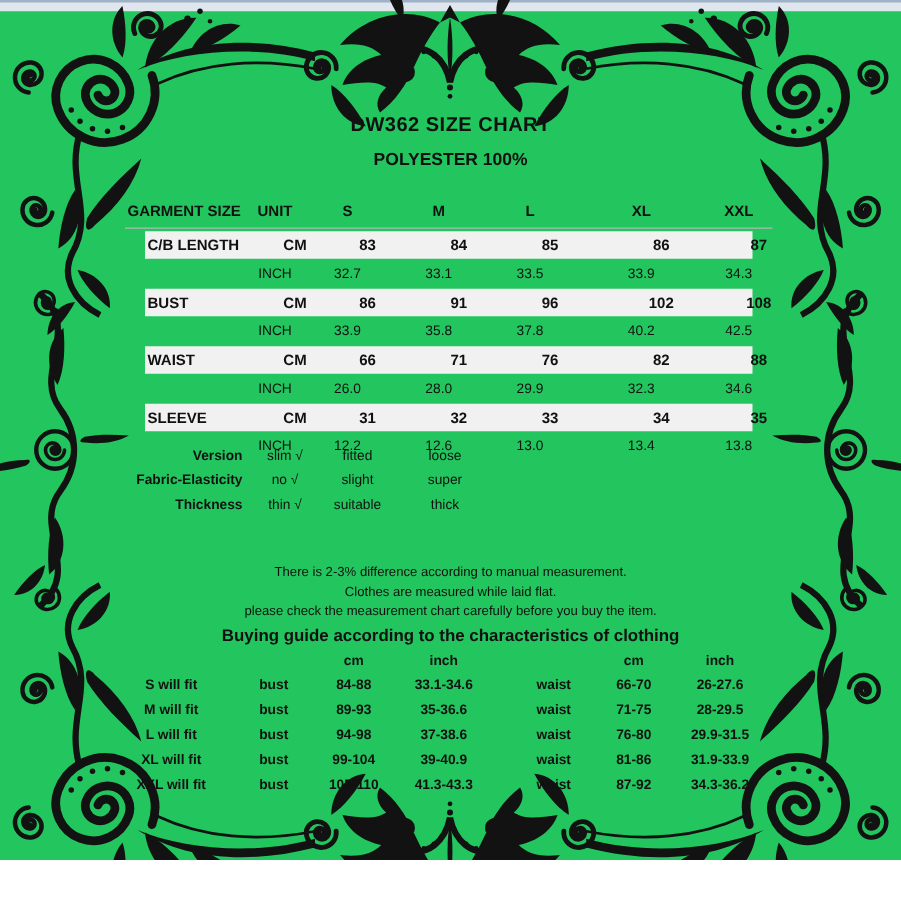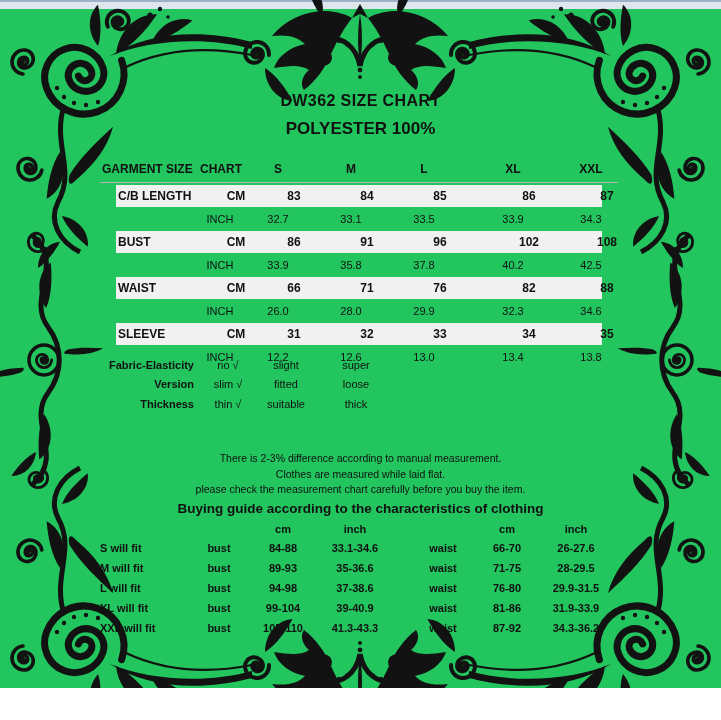--- a/index.html
+++ b/index.html
@@ -5,21 +5,21 @@
   html,body{margin:0;padding:0;background:#fff;}
   .stage{position:relative;width:721px;height:688px;background:#22c55e;overflow:hidden;
          font-family:"Liberation Sans",sans-serif;color:#111;}
   .top-strip{position:absolute;top:0;left:0;width:721px;height:9px;background:#dfe6ee;
              border-top:2px solid #9fb1c6;box-sizing:border-box;}
   .ornaments{position:absolute;top:0;left:0;width:721px;height:720px;pointer-events:none;}
 
   .title{position:absolute;top:92px;left:0;width:721px;text-align:center;
          font-size:16px;font-weight:bold;letter-spacing:.4px;}
   .subtitle{position:absolute;top:119px;left:0;width:721px;text-align:center;
-            font-size:17px;font-weight:bold;}
+            font-size:14px;font-weight:bold;}
 
   .size-table{position:absolute;top:156px;left:100px;width:518px;font-size:12px;}
   .t-row{display:grid;grid-template-columns:100px 40px 76px 70px 76px 102px 54px;
          align-items:center;height:22px;}
   .t-row.head{height:26px;border-bottom:1px solid #b5b5b5;font-weight:bold;margin-bottom:2px;}
   .t-row.shaded{background:#f1f1f1;font-weight:bold;margin:1px 16px;}
   .t-row.inchrow{font-size:11px;}
   .c{text-align:center;}
   .c.lab{text-align:left;font-weight:bold;padding-left:2px;}
 
@@ -31,21 +31,21 @@
   .chk{margin-left:3px;}
 
   .notes{position:absolute;top:451px;left:0;width:721px;text-align:center;
          font-size:10.5px;line-height:15.5px;}
   .buy-heading{position:absolute;top:501px;left:0;width:721px;text-align:center;
                font-size:13.5px;font-weight:bold;}
   .buy-table{position:absolute;top:520px;left:100px;width:520px;font-size:11px;font-weight:bold;}
   .b-row{display:grid;grid-template-columns:78px 82px 46px 98px 78px 50px 88px;
          height:20px;align-items:center;}
   .b-row.bhead{height:18px;}
-  .b-size{text-align:left;padding-right:4px;white-space:nowrap;}
+  .b-size{text-align:center;padding-right:4px;white-space:nowrap;}
   .b-c{text-align:center;white-space:nowrap;}
 </style>
 </head>
 <body>
 
 <div class="stage">
 
   <div class="top-strip"></div>
 
   <svg class="ornaments" width="721" height="720" viewBox="0 0 721 720" aria-hidden="true">
@@ -129,21 +129,21 @@
     <use href="#vine" transform="translate(8,360)"></use>
     <use href="#vine" transform="translate(713,360) scale(-1,1)"></use>
   </svg>
 
   <div class="title">DW362 SIZE CHART</div>
   <div class="subtitle">POLYESTER 100%</div>
 
   <div class="size-table">
     <div class="t-row head">
       <span class="c lab">GARMENT SIZE</span>
-      <span class="c">CHART</span>
+      <span class="c">UNIT</span>
       <span class="c">S</span>
       <span class="c">M</span>
       <span class="c">L</span>
       <span class="c">XL</span>
       <span class="c">XXL</span>
     </div>
 
     <div class="t-row shaded">
       <span class="c lab">C/B LENGTH</span>
       <span class="c">CM</span>
@@ -213,32 +213,32 @@
       <span class="c">12.2</span>
       <span class="c">12.6</span>
       <span class="c">13.0</span>
       <span class="c">13.4</span>
       <span class="c">13.8</span>
     </div>
   </div>
 
   <div class="attrs">
     <div class="a-row">
+      <span class="a-lab">Version</span>
+      <span class="a-opt"><span>slim</span><span class="chk">√</span></span>
+      <span class="a-opt">fitted</span>
+      <span class="a-opt">loose</span>
+      <span class="a-opt"></span>
+      <span class="a-opt"></span>
+    </div>
+    <div class="a-row">
       <span class="a-lab">Fabric-Elasticity</span>
       <span class="a-opt"><span>no</span><span class="chk">√</span></span>
       <span class="a-opt">slight</span>
       <span class="a-opt">super</span>
-      <span class="a-opt"></span>
-      <span class="a-opt"></span>
-    </div>
-    <div class="a-row">
-      <span class="a-lab">Version</span>
-      <span class="a-opt"><span>slim</span><span class="chk">√</span></span>
-      <span class="a-opt">fitted</span>
-      <span class="a-opt">loose</span>
       <span class="a-opt"></span>
       <span class="a-opt"></span>
     </div>
     <div class="a-row">
       <span class="a-lab">Thickness</span>
       <span class="a-opt"><span>thin</span><span class="chk">√</span></span>
       <span class="a-opt">suitable</span>
       <span class="a-opt">thick</span>
       <span class="a-opt"></span>
       <span class="a-opt"></span>

